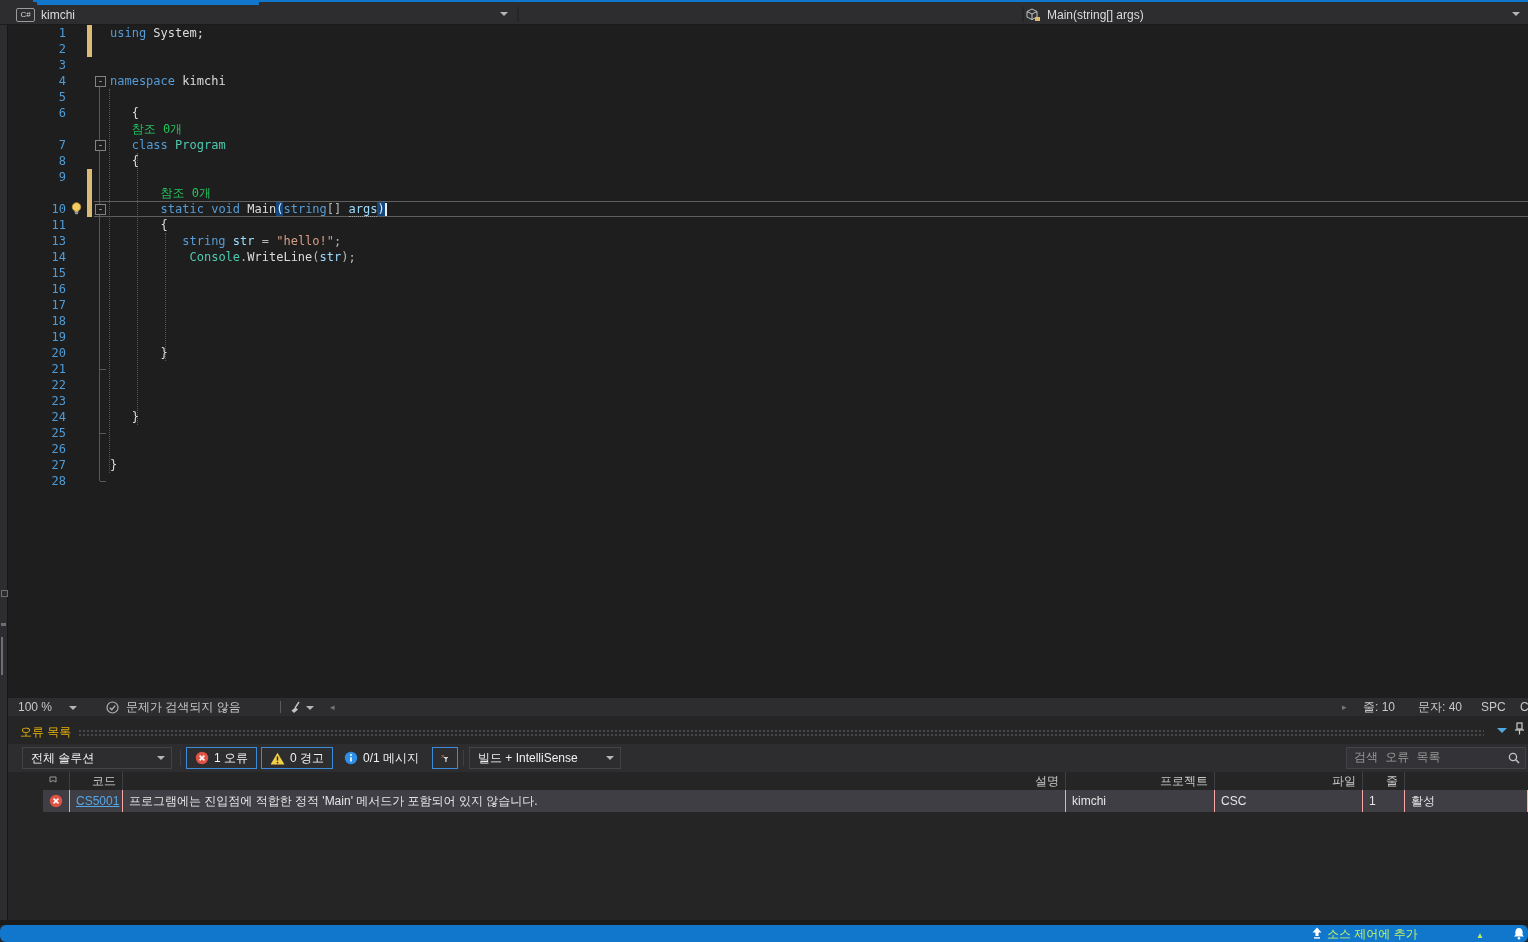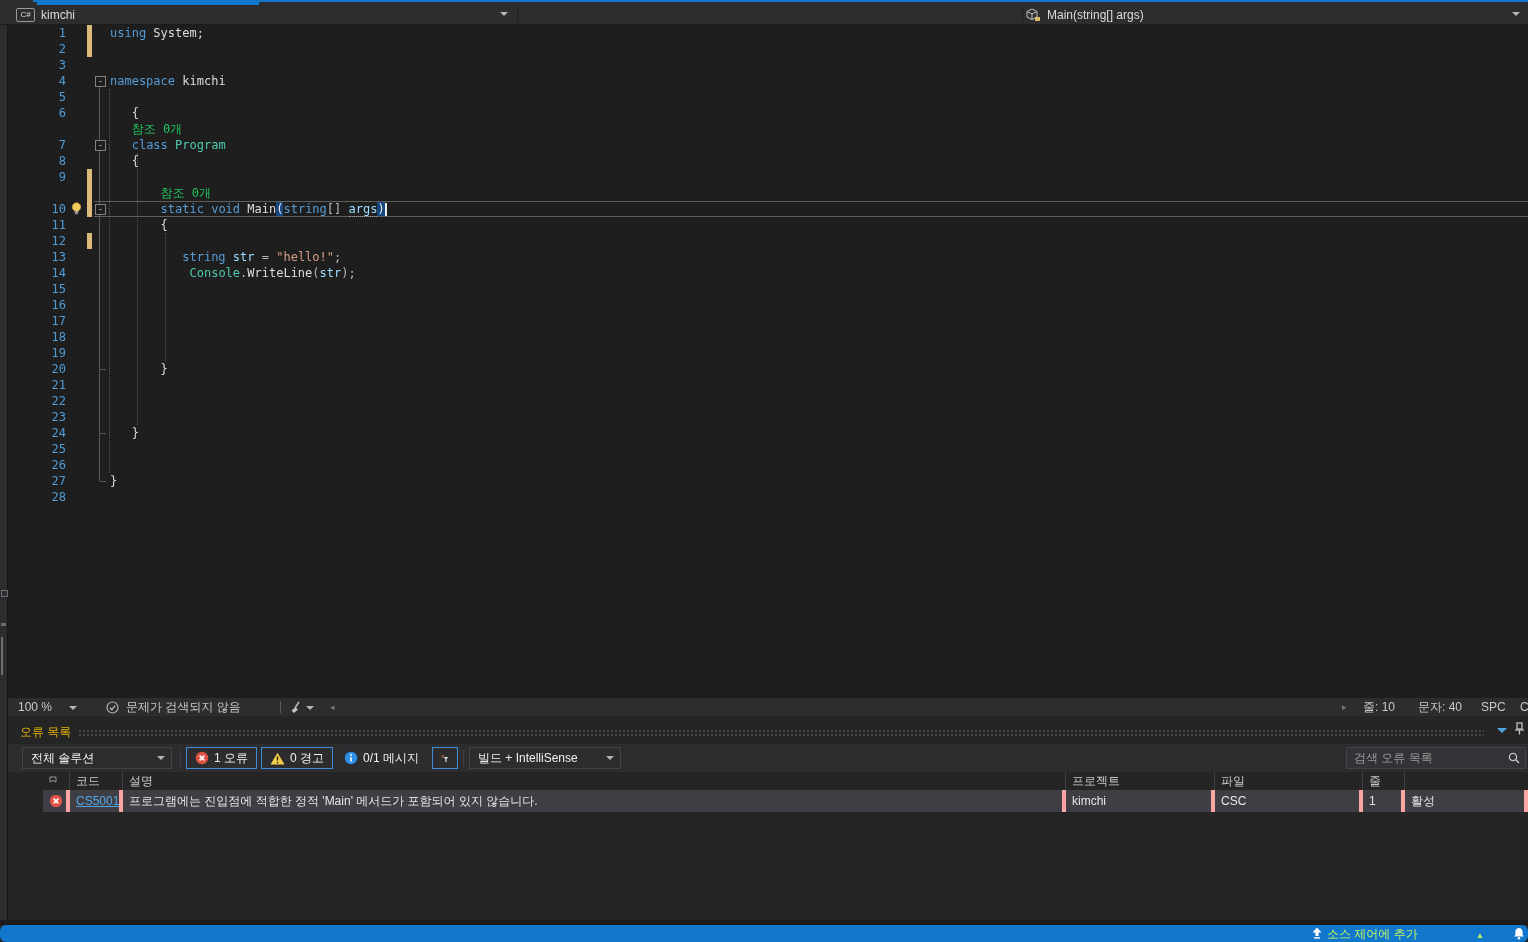--- a/index.html
+++ b/index.html
@@ -64,28 +64,28 @@
   #el-pin{position:absolute;left:1506px;top:6px;}
   .eltoolbar{position:absolute;left:0;top:28px;width:1520px;height:28px;background:#2D2D30;}
   .combo{position:absolute;top:3px;height:22px;background:#2D2D30;border:1px solid #434346;box-sizing:border-box;
          color:#F1F1F1;line-height:20px;padding-left:8px;}
   .combo .chev{position:absolute;right:6px;top:8px;width:0;height:0;border-left:4px solid transparent;border-right:4px solid transparent;border-top:4px solid #B6B6B6;}
   .tbtn{position:absolute;top:3px;height:22px;box-sizing:border-box;line-height:20px;color:#F1F1F1;
         display:flex;align-items:center;gap:5px;padding:0 8px;}
   .tbtn.on{border:1px solid #3C8CD9;}
   .tsep{position:absolute;top:6px;width:1px;height:16px;background:#3F3F46;}
   #el-search{position:absolute;left:1338px;top:3px;width:180px;height:22px;background:#333337;border:1px solid #434346;
-             box-sizing:border-box;color:#0ea5e9;padding:0 22px 0 7px;font-family:Liberation Sans, sans-serif;font-size:12px;outline:none;}
+             box-sizing:border-box;color:#0ea5e9;padding:0 22px 0 7px;font-family:Liberation Mono, monospace;font-size:12px;outline:none;}
   #el-search::placeholder{color:#9A9A9A;}
   #el-searchicon{position:absolute;left:1500px;top:8px;}
 
   .elheader{position:absolute;left:35px;top:56px;right:0;height:18px;display:flex;color:#C8C8C8;}
-  .elheader .hc{box-sizing:border-box;border-right:1px solid #3F3F46;padding:1px 6px;overflow:hidden;white-space:nowrap;}
+  .elheader .hc{box-sizing:border-box;border-right:1px solid #3F3F46;padding:1px 6px;overflow:hidden;white-space:nowrap;text-align:right;}
   .elrow{position:absolute;left:35px;top:74px;right:0;height:22px;display:flex;background:#3E3E44;color:#E6E6E6;align-items:center;}
-  .elrow .rc{box-sizing:border-box;border-right:4px solid #fca5a5;padding:0 6px;overflow:hidden;white-space:nowrap;height:22px;line-height:22px;}
+  .elrow .rc{box-sizing:border-box;border-right:1px solid #fca5a5;padding:0 6px;overflow:hidden;white-space:nowrap;height:22px;line-height:22px;}
   .errlink{color:#55A8E8;text-decoration:underline;cursor:pointer;}
 
   
   #statusbar{left:0;top:925px;width:1528px;height:17px;background:#1177CC;color:#bef264;border-radius:6px;}
   #statusbar .it{position:absolute;top:1px;line-height:16px;}
   #gapbar{left:0;top:920px;width:1528px;height:5px;background:#1B1B1C;}
 
   svg{display:block;}
 </style>
 </head>
@@ -146,21 +146,20 @@
         <div class="crow"><span class="lnum">7</span><div class="fold">-</div><span class="codeline"><span class="tk-id">   </span><span class="tk-kw">class</span><span class="tk-id"> </span><span class="tk-ty">Program</span></span></div>
         <div class="crow"><span class="lnum">8</span><span class="codeline"><span class="tk-id">   {</span></span></div>
         <div class="crow"><div class="cbar"></div><span class="lnum">9</span><span class="codeline"></span></div>
         <div class="crow"><div class="cbar"></div><span class="codeline lens"><span class="tk-lens">       참조 0개</span></span></div>
         <div class="crow"><div class="curline"></div><div class="cbar"></div><span class="lnum">10</span><div class="bulbwrap"><svg width="13" height="14" viewBox="0 0 13 14">
               <circle cx="6.5" cy="5" r="4.2" fill="#F2CC60" stroke="#C89B3C" stroke-width="0.8"></circle>
               <rect x="4.6" y="9.2" width="3.8" height="1.4" fill="#C5C5C5"></rect>
               <rect x="5" y="11" width="3" height="1.2" fill="#9A9A9A"></rect>
             </svg></div><div class="fold">-</div><span class="codeline"><span class="tk-id">       </span><span class="tk-kw">static</span><span class="tk-id"> </span><span class="tk-kw">void</span><span class="tk-id"> </span><span class="tk-id">Main</span><span class="tk-m">(</span><span class="tk-kw">string</span><span class="tk-pn">[]</span><span class="tk-id"> </span><span class="tk-va tk-u">args</span><span class="tk-m">)</span><span class="tk-caret"></span></span></div>
         <div class="crow"><span class="lnum">11</span><span class="codeline"><span class="tk-id">       {</span></span></div>
-        <div class="crow"><div class="cbar"></div><span class="lnum">12</span><span class="codeline"></span></div>
         <div class="crow"><span class="lnum">13</span><span class="codeline"><span class="tk-id">          </span><span class="tk-kw">string</span><span class="tk-id"> </span><span class="tk-va">str</span><span class="tk-pn"> = </span><span class="tk-st">"hello!"</span><span class="tk-pn">;</span></span></div>
         <div class="crow"><span class="lnum">14</span><span class="codeline"><span class="tk-id">           </span><span class="tk-ty">Console</span><span class="tk-pn">.</span><span class="tk-id">WriteLine</span><span class="tk-pn">(</span><span class="tk-va">str</span><span class="tk-pn">);</span></span></div>
         <div class="crow"><span class="lnum">15</span><span class="codeline"></span></div>
         <div class="crow"><span class="lnum">16</span><span class="codeline"></span></div>
         <div class="crow"><span class="lnum">17</span><span class="codeline"></span></div>
         <div class="crow"><span class="lnum">18</span><span class="codeline"></span></div>
         <div class="crow"><span class="lnum">19</span><span class="codeline"></span></div>
         <div class="crow"><span class="lnum">20</span><span class="codeline"><span class="tk-id">       }</span></span></div>
         <div class="crow"><span class="lnum">21</span><span class="codeline"></span></div>
         <div class="crow"><span class="lnum">22</span><span class="codeline"></span></div>

